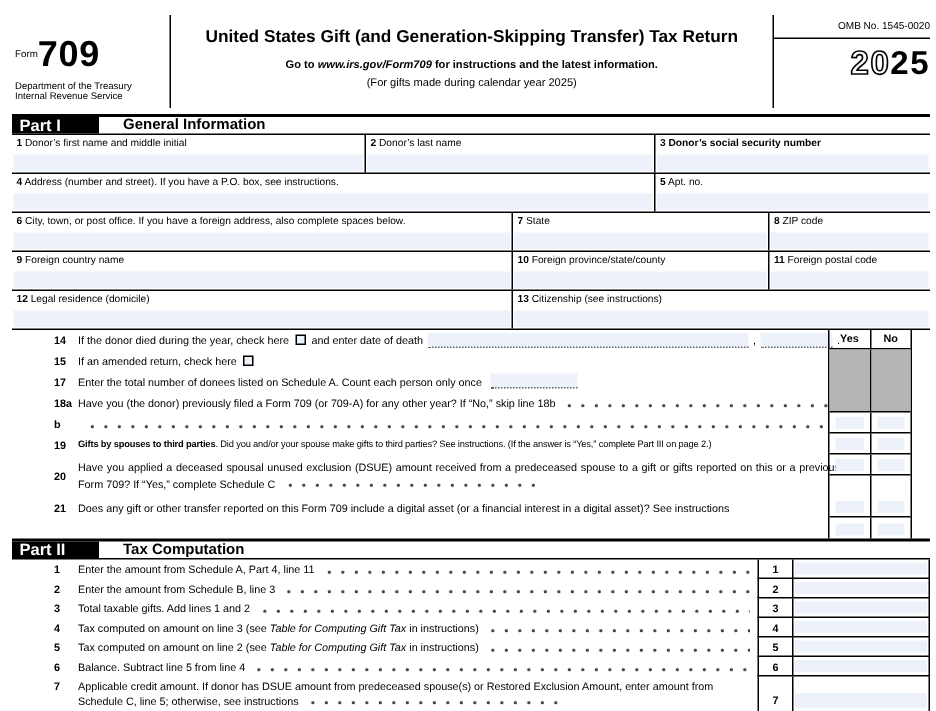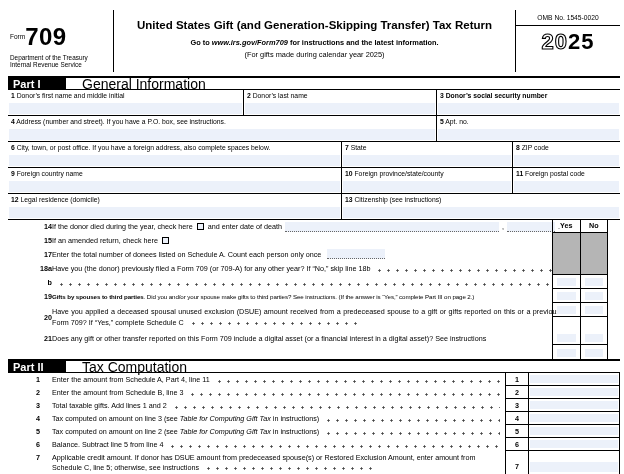--- a/index.html
+++ b/index.html
@@ -12,47 +12,47 @@
   .hdr { display:flex; height:62px; }
   .hdr-left { width:106px; border-right:1.5px solid #000; position:relative; padding:13px 0 0 2px; }
   .form-word { font-size:6.5px; vertical-align:6px; }
   .form-num { font-size:24px; font-weight:bold; letter-spacing:0.5px; }
   .dept { position:absolute; bottom:3px; left:2px; font-size:6.4px; line-height:1.2; }
   .hdr-center { flex:1; border-right:1.5px solid #000; text-align:center; padding-top:9px; }
   .hdr-title { font-size:11.5px; font-weight:bold; }
   .hdr-goto { font-size:7.4px; font-weight:bold; margin-top:7px; }
   .hdr-goto i { font-style:italic; }
   .hdr-sub { font-size:7.4px; margin-top:3px; }
-  .hdr-right { width:104px; text-align:center; }
+  .hdr-right { width:104px; text-align:right; }
   .omb { font-size:6.7px; padding:4px 0 4px; border-bottom:1px solid #000; }
   .year { font-size:22px; font-weight:bold; margin-top:3px; letter-spacing:1px; }
   .yr-o { color:#fff; -webkit-text-stroke:1.1px #000; text-shadow:0 0 0 #999; }
 
   
   .pbar { display:flex; align-items:stretch; border-top:2px solid #000; border-bottom:1px solid #000;
           height:14px; }
   .pbar.m4 { margin-top:4px; }
   .pbadge { background:#000; color:#fff; font-weight:bold; font-size:11px; width:58px;
             display:flex; align-items:center; padding-left:5px; }
-  .ptitle { font-weight:normal; font-size:14px; padding-left:16px; display:flex; align-items:center; }
+  .ptitle { font-weight:bold; font-size:10px; padding-left:16px; display:flex; align-items:center; }
 
   
   .grow { display:flex; border-bottom:1px solid #000; height:26px; }
   .gcell { position:relative; border-right:1px solid #000; font-size:6.8px; padding:2px 2px 0 3px;
            line-height:1.2; }
   .gcell:last-child { border-right:0; }
   .gnum { font-weight:bold; }
   .gb { font-weight:bold; }
   .ginput { position:absolute; left:1px; right:1px; bottom:1px; height:11px; background:#ecf1fa; }
 
   
   .qwrap { position:relative; height:139px; }
   .qline { display:flex; align-items:center; font-size:7.2px; padding-right:60px; }
   .h13 { height:13px; } .h14 { height:14px; } .h28 { height:28px; }
-  .qnum { width:44px; padding-left:28px; font-weight:bold; flex:none;text-align:right; }
+  .qnum { width:44px; padding-left:28px; font-weight:bold; flex:none; }
   .qtext { white-space:nowrap; }
   .qtext.small { font-size:6.2px; letter-spacing:-0.1px; }
   .qbold { font-weight:bold; font-size:6.2px; letter-spacing:-0.1px; }
   .cb { width:7px; height:7px; border:1px solid #000; background:#ecf1fa; margin:0 4px; flex:none; }
   .dots { flex:1; align-self:flex-end; height:6px; margin:0 5px 3px 8px;
           background-image:radial-gradient(circle at 1.5px 1.5px,#444 0.9px,transparent 1.3px);
           background-size:9px 3px; background-repeat:repeat-x; background-position:left bottom; }
   .dots-inline { display:inline-block; width:170px; height:6px; margin-left:8px;
           background-image:radial-gradient(circle at 1.5px 1.5px,#444 0.9px,transparent 1.3px);
           background-size:9px 3px; background-repeat:repeat-x; background-position:left bottom; }

